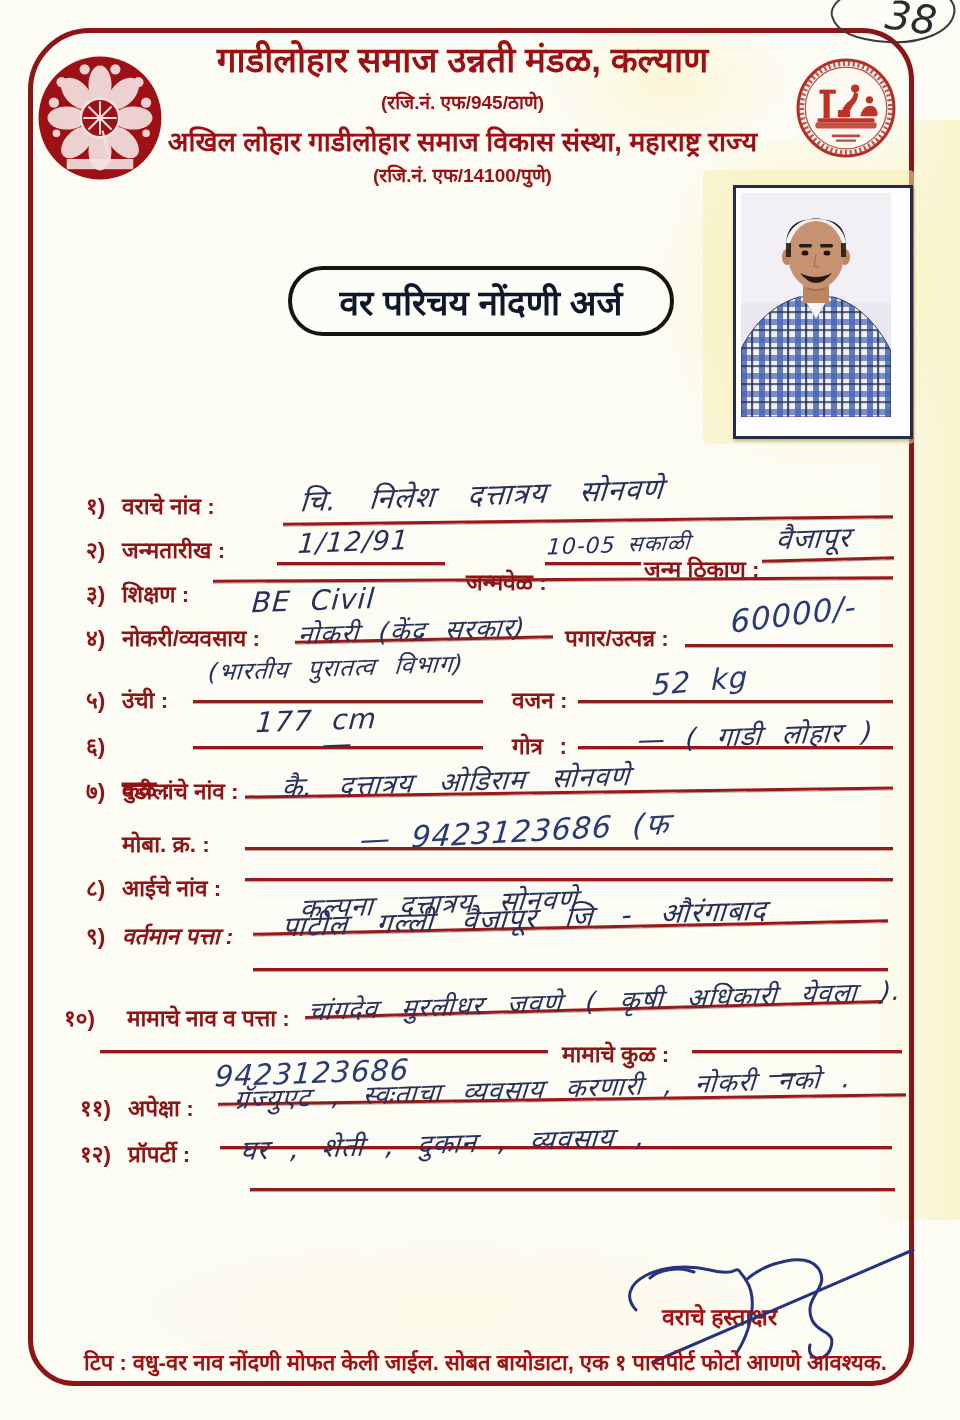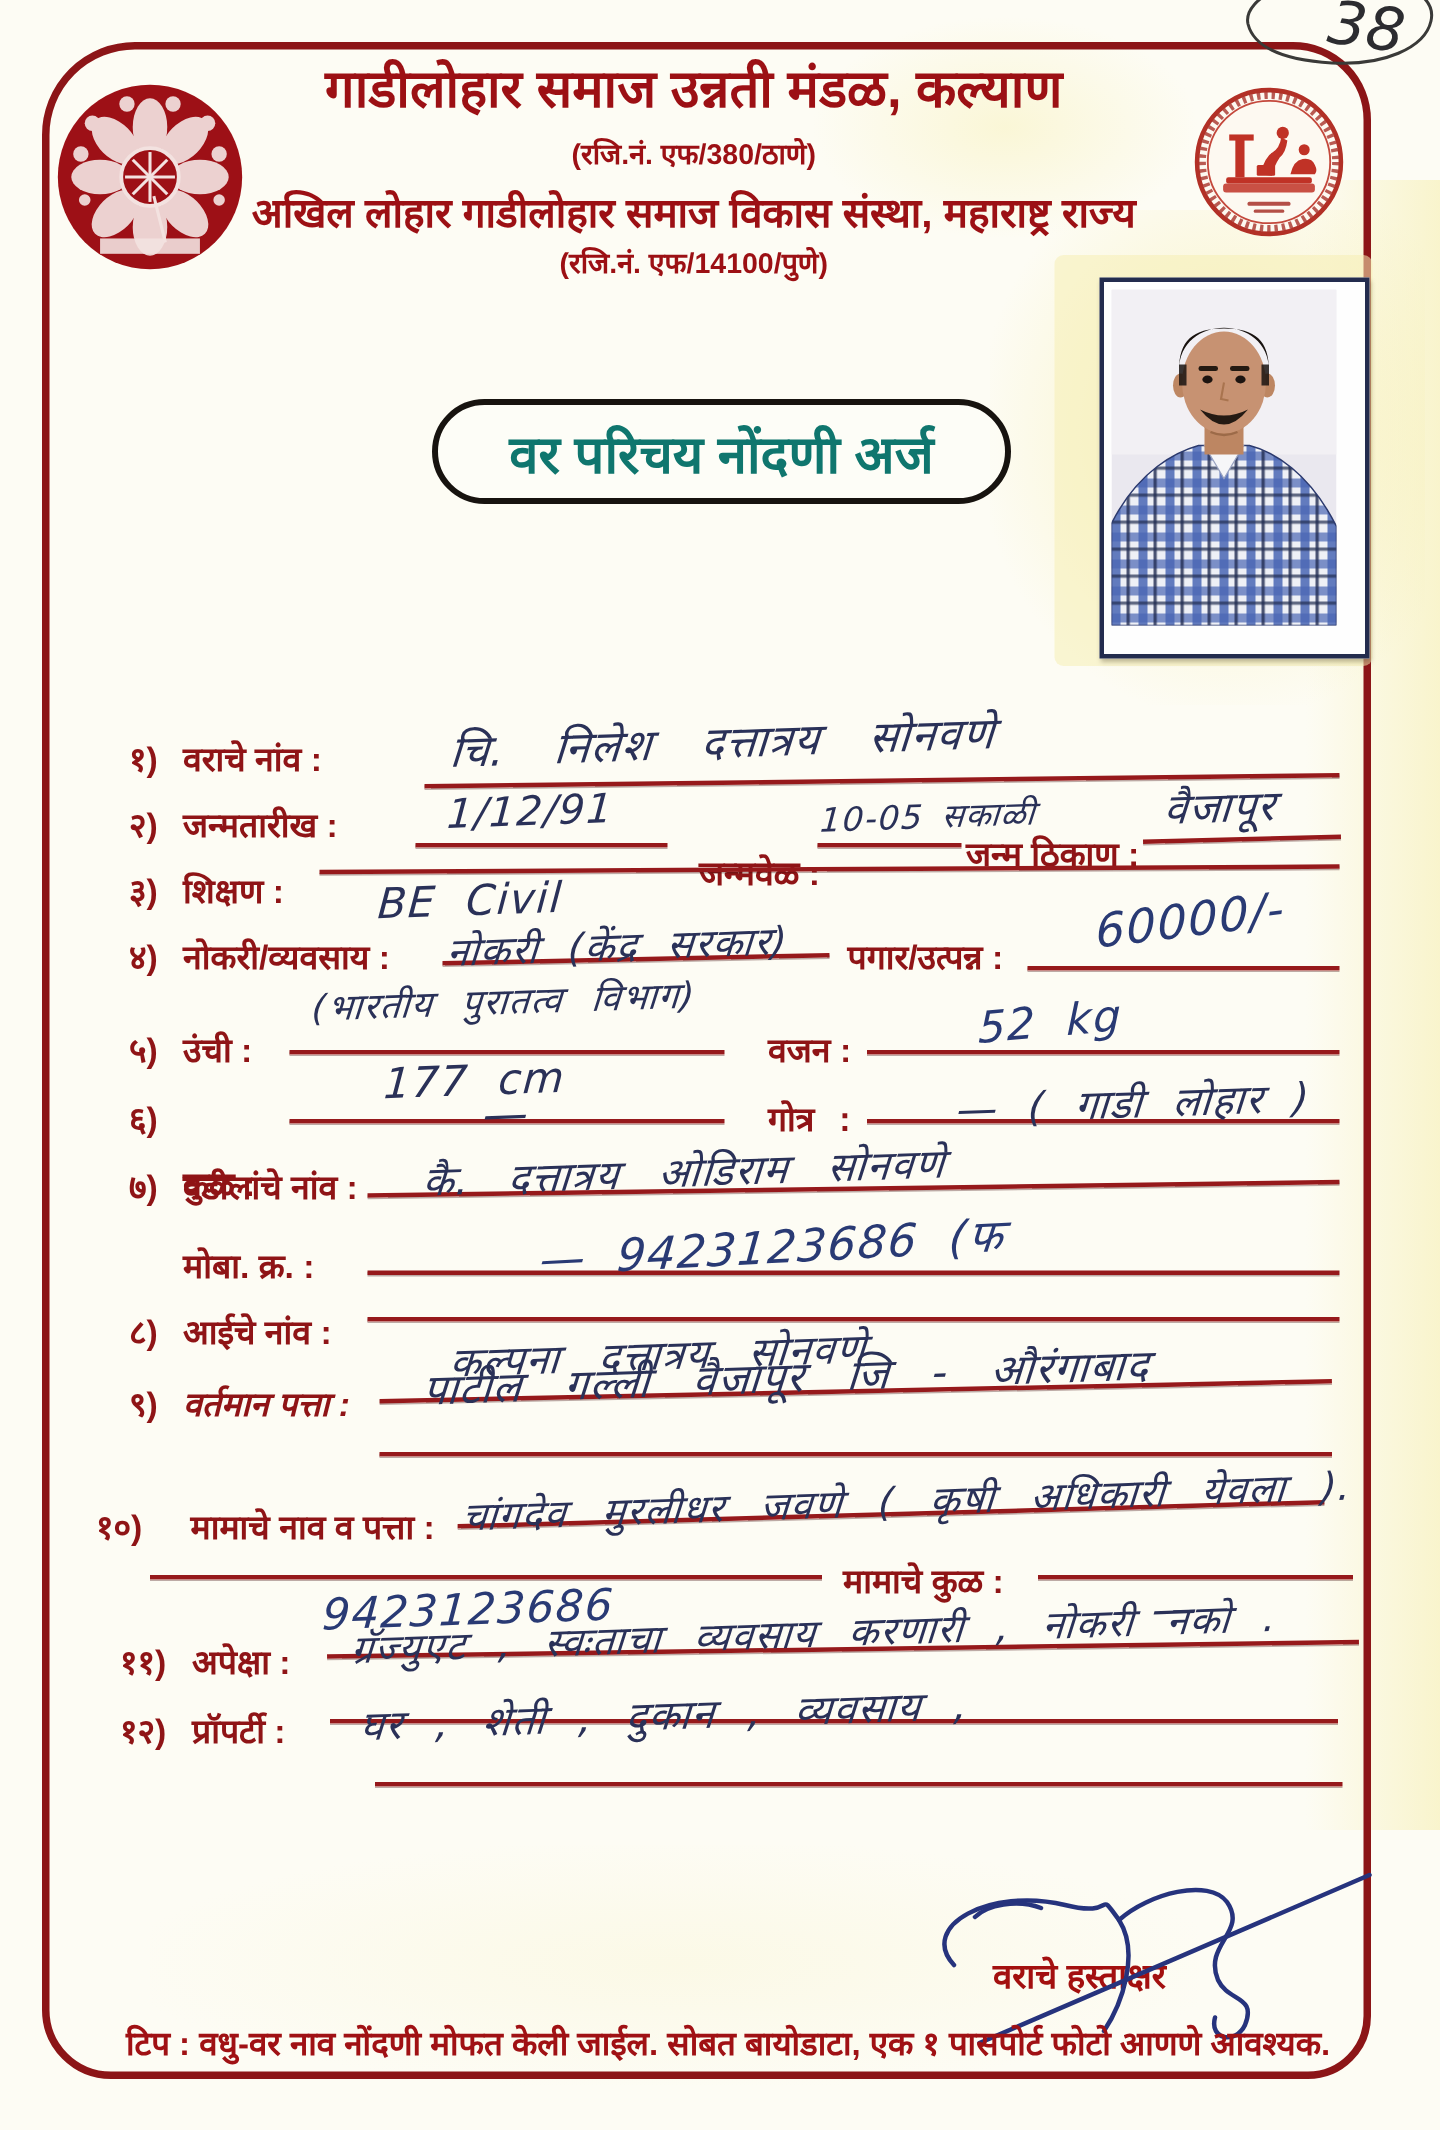--- a/index.html
+++ b/index.html
@@ -14,21 +14,21 @@
   .tint4{left:100px;top:1230px;width:700px;height:160px;background:radial-gradient(ellipse, rgba(246,240,190,.25), rgba(246,240,190,0) 75%);}
   .sheet-border{position:absolute;left:28px;top:28px;width:876px;height:1348px;
         border:5px solid #8c1517;border-radius:62px 52px 42px 46px;}
   .hdr{position:absolute;left:150px;top:40px;width:625px;text-align:center;color:#9c1014;}
   .hdr .org1{font-size:35px;font-weight:bold;line-height:1.15;}
   .hdr .reg1{font-size:19px;font-weight:bold;margin-top:9px;}
   .hdr .org2{font-size:27px;font-weight:bold;margin-top:7px;}
   .hdr .reg2{font-size:19px;font-weight:bold;margin-top:3px;}
   .title-box{position:absolute;left:288px;top:266px;width:378px;height:62px;border:4px solid #17130f;
         border-radius:36px;display:flex;align-items:center;justify-content:center;background:rgba(255,255,255,.25);}
-  .title-box span{color:#0f766e;font-size:35px;font-weight:bold;}
+  .title-box span{color:#0f172a;font-size:35px;font-weight:bold;}
   .num,.lbl{position:absolute;color:#8f1416;font-weight:bold;font-size:22.5px;white-space:nowrap;}
   .wline{position:absolute;height:0;border-top:3px solid #96191b;box-shadow:0 1px 0 rgba(70,18,18,.35);}
   .hw{position:absolute;color:#2a3158;font-size:26px;white-space:nowrap;font-style:italic;
       font-family:"DejaVu Sans",sans-serif;transform:rotate(-2deg) skewX(-6deg);letter-spacing:1px;word-spacing:10px;}
   .hw.b{color:#293a74;}
   .decl{position:absolute;left:85px;top:1196px;color:#8f1214;font-weight:bold;font-size:21px;white-space:nowrap;}
   .sig-label{position:absolute;left:662px;top:1300px;color:#a3100f;font-weight:bold;font-size:23px;white-space:nowrap;}
   .footer{position:absolute;left:84px;top:1346px;color:#a01114;font-weight:bold;font-size:22px;white-space:nowrap;}
   .photo-mat{position:absolute;left:703px;top:170px;width:212px;height:274px;background:rgba(246,238,180,.55);border-radius:6px;}
   .photo-frame{position:absolute;left:733px;top:185px;width:164px;height:238px;background:#fefefe;
@@ -84,21 +84,21 @@
         <line x1="41" y1="41" x2="59" y2="59"></line>
           <line x1="59" y1="41" x2="41" y2="59"></line>
         <line x1="52" y1="60" x2="58" y2="84"></line>
       </g>
       <rect x="24" y="82" width="52" height="8" fill="#f3e2e0" opacity="0.9"></rect>
     </svg>
   </div>
 
   <div class="hdr">
     <div class="org1">गाडीलोहार समाज उन्नती मंडळ, कल्याण</div>
-    <div class="reg1">(रजि.नं. एफ/380/ठाणे)</div>
+    <div class="reg1">(रजि.नं. एफ/945/ठाणे)</div>
     <div class="org2">अखिल लोहार गाडीलोहार समाज विकास संस्था, महाराष्ट्र राज्य</div>
     <div class="reg2">(रजि.नं. एफ/14100/पुणे)</div>
   </div>
 
   <div class="abs" style="left:795px;top:55px;">
     <svg width="102" height="106" viewBox="0 0 100 100">
       <circle cx="50" cy="50" r="47" fill="#fdf9f1" stroke="#b23026" stroke-width="3"></circle>
       <circle cx="50" cy="50" r="40" fill="none" stroke="#c4483c" stroke-width="1.2"></circle>
       <circle cx="50" cy="50" r="43.5" fill="none" stroke="#a8322a" stroke-width="4.5" stroke-dasharray="2.2 2.6" opacity="0.8"></circle>
       <g fill="#c03226">

